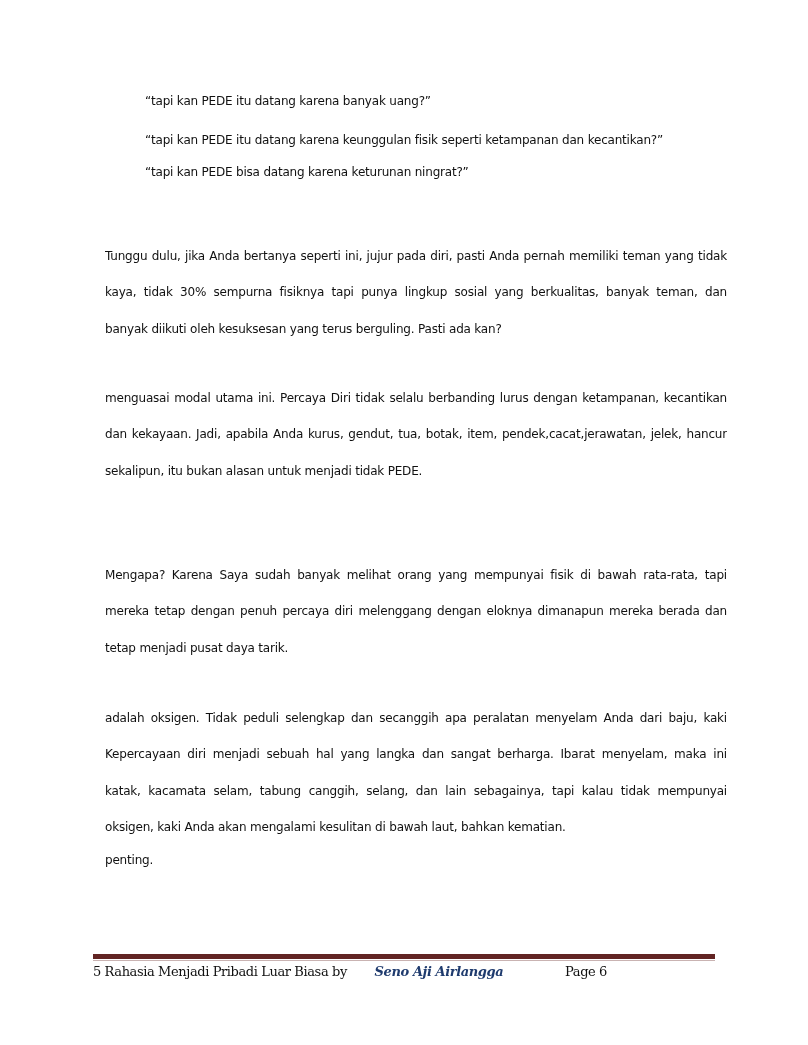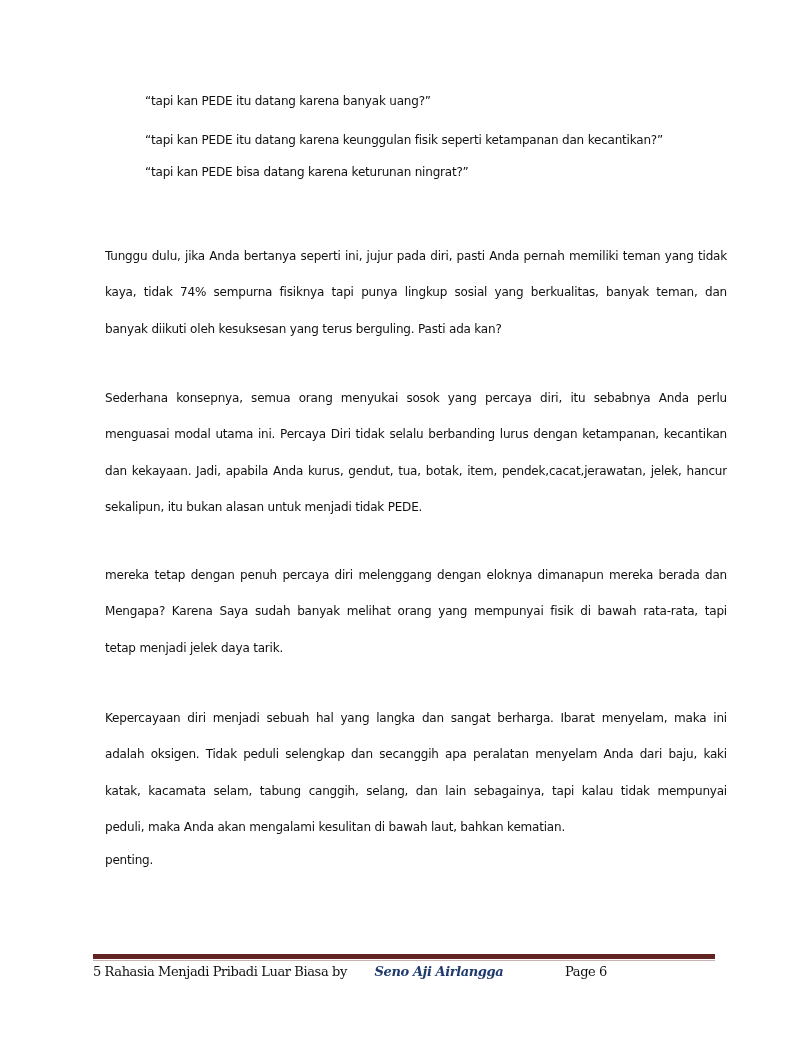--- a/index.html
+++ b/index.html
@@ -100,42 +100,41 @@
 <body>
 
 <div class="page">
 
   <div class="quote" style="top:93px;">“tapi kan PEDE itu datang karena banyak uang?”</div>
   <div class="quote" style="top:132px;">“tapi kan PEDE itu datang karena keunggulan fisik seperti ketampanan dan kecantikan?”</div>
   <div class="quote" style="top:164px;">“tapi kan PEDE bisa datang karena keturunan ningrat?”</div>
 
   <div class="para" style="top:226px;">
     <span class="line">Tunggu dulu, jika Anda bertanya seperti ini, jujur pada diri, pasti Anda pernah memiliki teman yang tidak</span>
-    <span class="line">kaya, tidak 74% sempurna fisiknya tapi punya lingkup sosial yang berkualitas, banyak teman, dan</span>
+    <span class="line">kaya, tidak 30% sempurna fisiknya tapi punya lingkup sosial yang berkualitas, banyak teman, dan</span>
     <span class="line end">banyak diikuti oleh kesuksesan yang terus berguling. Pasti ada kan?</span>
   </div>
 
   <div class="para" style="top:368px;">
-    <span class="line">Sederhana konsepnya, semua orang menyukai sosok yang percaya diri, itu sebabnya Anda perlu</span>
     <span class="line">menguasai modal utama ini. Percaya Diri tidak selalu berbanding lurus dengan ketampanan, kecantikan</span>
     <span class="line">dan kekayaan. Jadi, apabila Anda kurus, gendut, tua, botak, item, pendek,cacat,jerawatan, jelek, hancur</span>
     <span class="line end">sekalipun, itu bukan alasan untuk menjadi tidak PEDE.</span>
   </div>
 
   <div class="para" style="top:545px;">
+    <span class="line">Mengapa?  Karena Saya sudah banyak melihat orang yang mempunyai fisik di bawah rata-rata, tapi</span>
     <span class="line">mereka tetap dengan penuh percaya diri melenggang dengan eloknya dimanapun mereka berada dan</span>
-    <span class="line">Mengapa?  Karena Saya sudah banyak melihat orang yang mempunyai fisik di bawah rata-rata, tapi</span>
-    <span class="line end">tetap menjadi jelek daya tarik.</span>
+    <span class="line end">tetap menjadi pusat daya tarik.</span>
   </div>
 
   <div class="para" style="top:688px;">
+    <span class="line">adalah oksigen. Tidak peduli selengkap dan secanggih apa peralatan menyelam Anda dari baju, kaki</span>
     <span class="line">Kepercayaan diri menjadi sebuah hal yang langka dan sangat berharga.  Ibarat menyelam, maka ini</span>
-    <span class="line">adalah oksigen. Tidak peduli selengkap dan secanggih apa peralatan menyelam Anda dari baju, kaki</span>
     <span class="line">katak, kacamata selam, tabung canggih, selang, dan lain sebagainya, tapi kalau tidak mempunyai</span>
-    <span class="line end">peduli, maka Anda akan mengalami kesulitan di bawah laut, bahkan kematian.</span>
+    <span class="line end">oksigen, kaki Anda akan mengalami kesulitan di bawah laut, bahkan kematian.</span>
   </div>
 
   <div class="para" style="top:830px;">
     <span class="line end">penting.</span>
   </div>
 
   <div class="footer-rule"></div>
   <div class="footer-rule-thin"></div>
   <div class="footer-left">
     <span>5 Rahasia Menjadi Pribadi Luar Biasa by</span>

